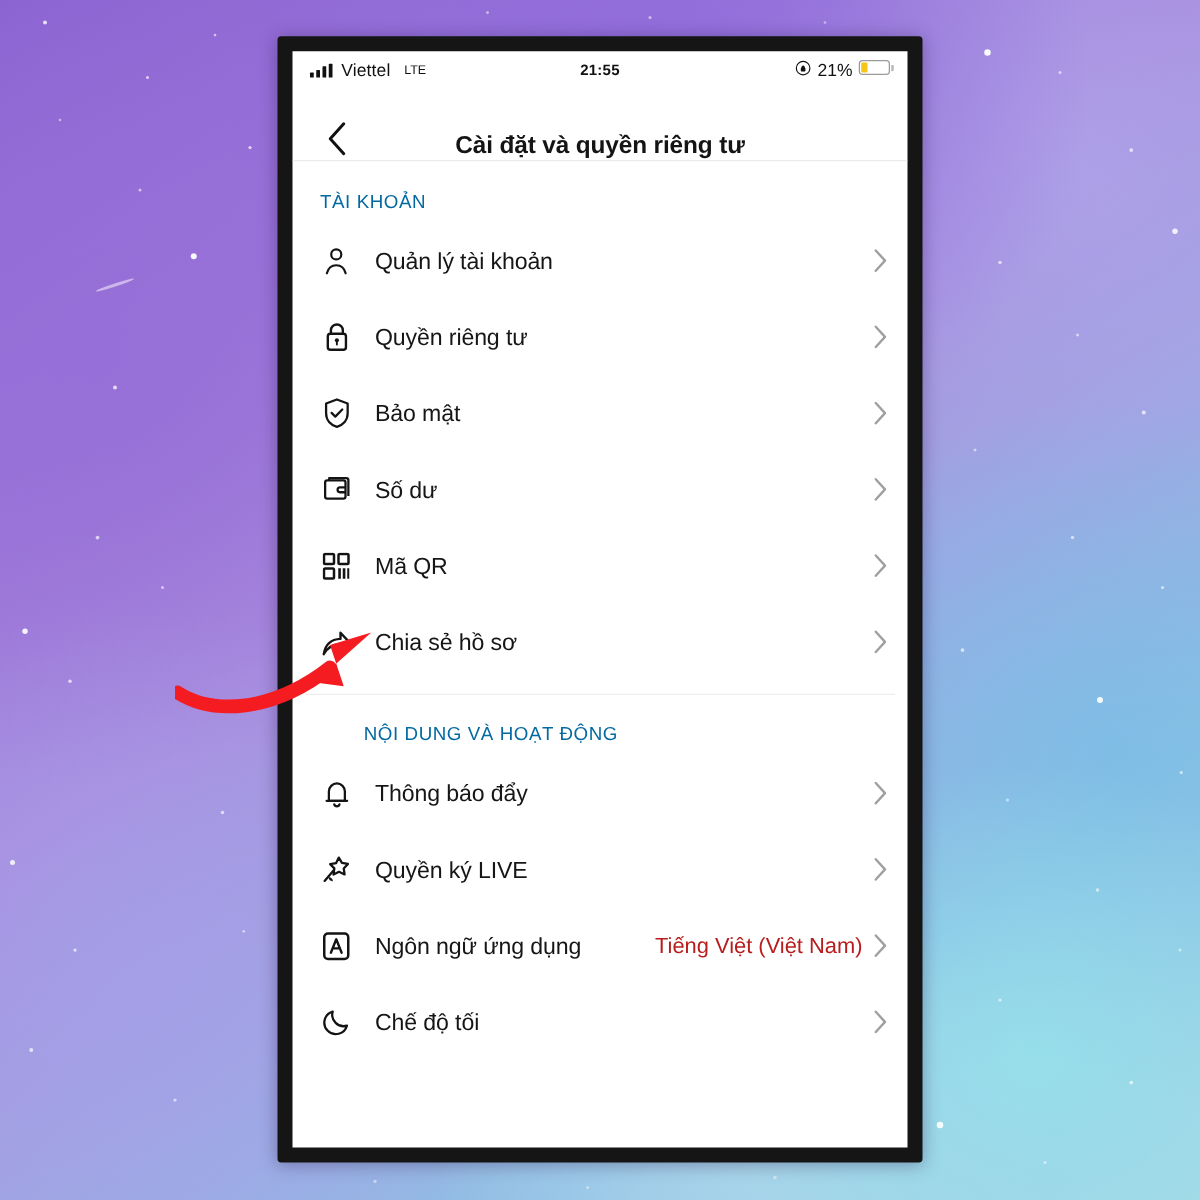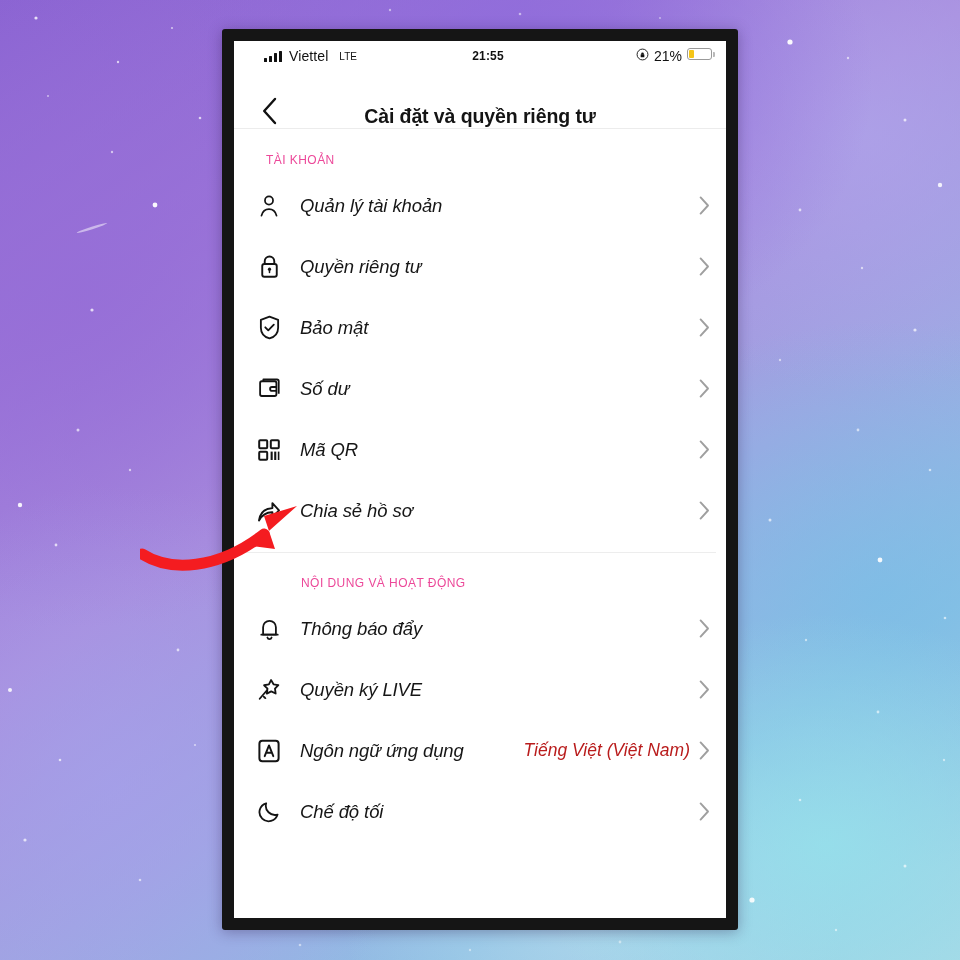--- a/index.html
+++ b/index.html
@@ -42,21 +42,21 @@
     background: #ffffff;
     overflow: hidden;
   }
 
   
   .statusbar {
     position: relative;
     height: 30px;
     display: flex; align-items: center;
     padding: 0 14px;
-    font-size: 14px; font-weight: bold; color: #111; margin-left: 16px;
+    font-size: 14px; font-weight: bold; color: #111;
   }
   .sb-left { display: flex; align-items: center; gap: 7px; }
   .signal-bars { display: flex; align-items: flex-end; gap: 2px; height: 11px; }
   .signal-bars i { display: block; width: 3px; background: #111; border-radius: 0.5px; }
   .signal-bars i:nth-child(1) { height: 4px; }
   .signal-bars i:nth-child(2) { height: 6px; }
   .signal-bars i:nth-child(3) { height: 8.5px; }
   .signal-bars i:nth-child(4) { height: 11px; }
   .carrier { font-size: 14px; font-weight: normal; letter-spacing: 0.1px; }
   .net { font-size: 10px; font-weight: normal; margin-left: 4px; }
@@ -95,33 +95,32 @@
     cursor: pointer;
   }
   .nav-title {
     width: 100%; text-align: center;
     font-size: 19.5px; font-weight: bold; color: #141414;
     letter-spacing: -0.1px;
   }
 
   
   .section-header {
-    font-size: 12px; color: #ec4899;
+    font-size: 15px; color: #0369a1;
     letter-spacing: 0.45px;
-    padding: 24px 0 8px 32px;
+    padding: 24px 0 8px 22px;
   }
   .sec2 .section-header { padding-top: 23px; margin-left: 35px; }
   .divider { height: 1px; background: #ededed; margin: 11px 10px 0 10px; }
 
   .row {
     display: flex; align-items: center;
     height: 61px;
     padding: 0 16px 0 22px;
     cursor: pointer;
-    font-style: italic;
   }
   .row-icon {
     width: 26px; height: 26px;
     display: flex; align-items: center; justify-content: center;
     flex: 0 0 26px;
   }
   .row-label {
     margin-left: 18px;
     font-size: 18.5px; color: #161616;
     letter-spacing: -0.1px;

